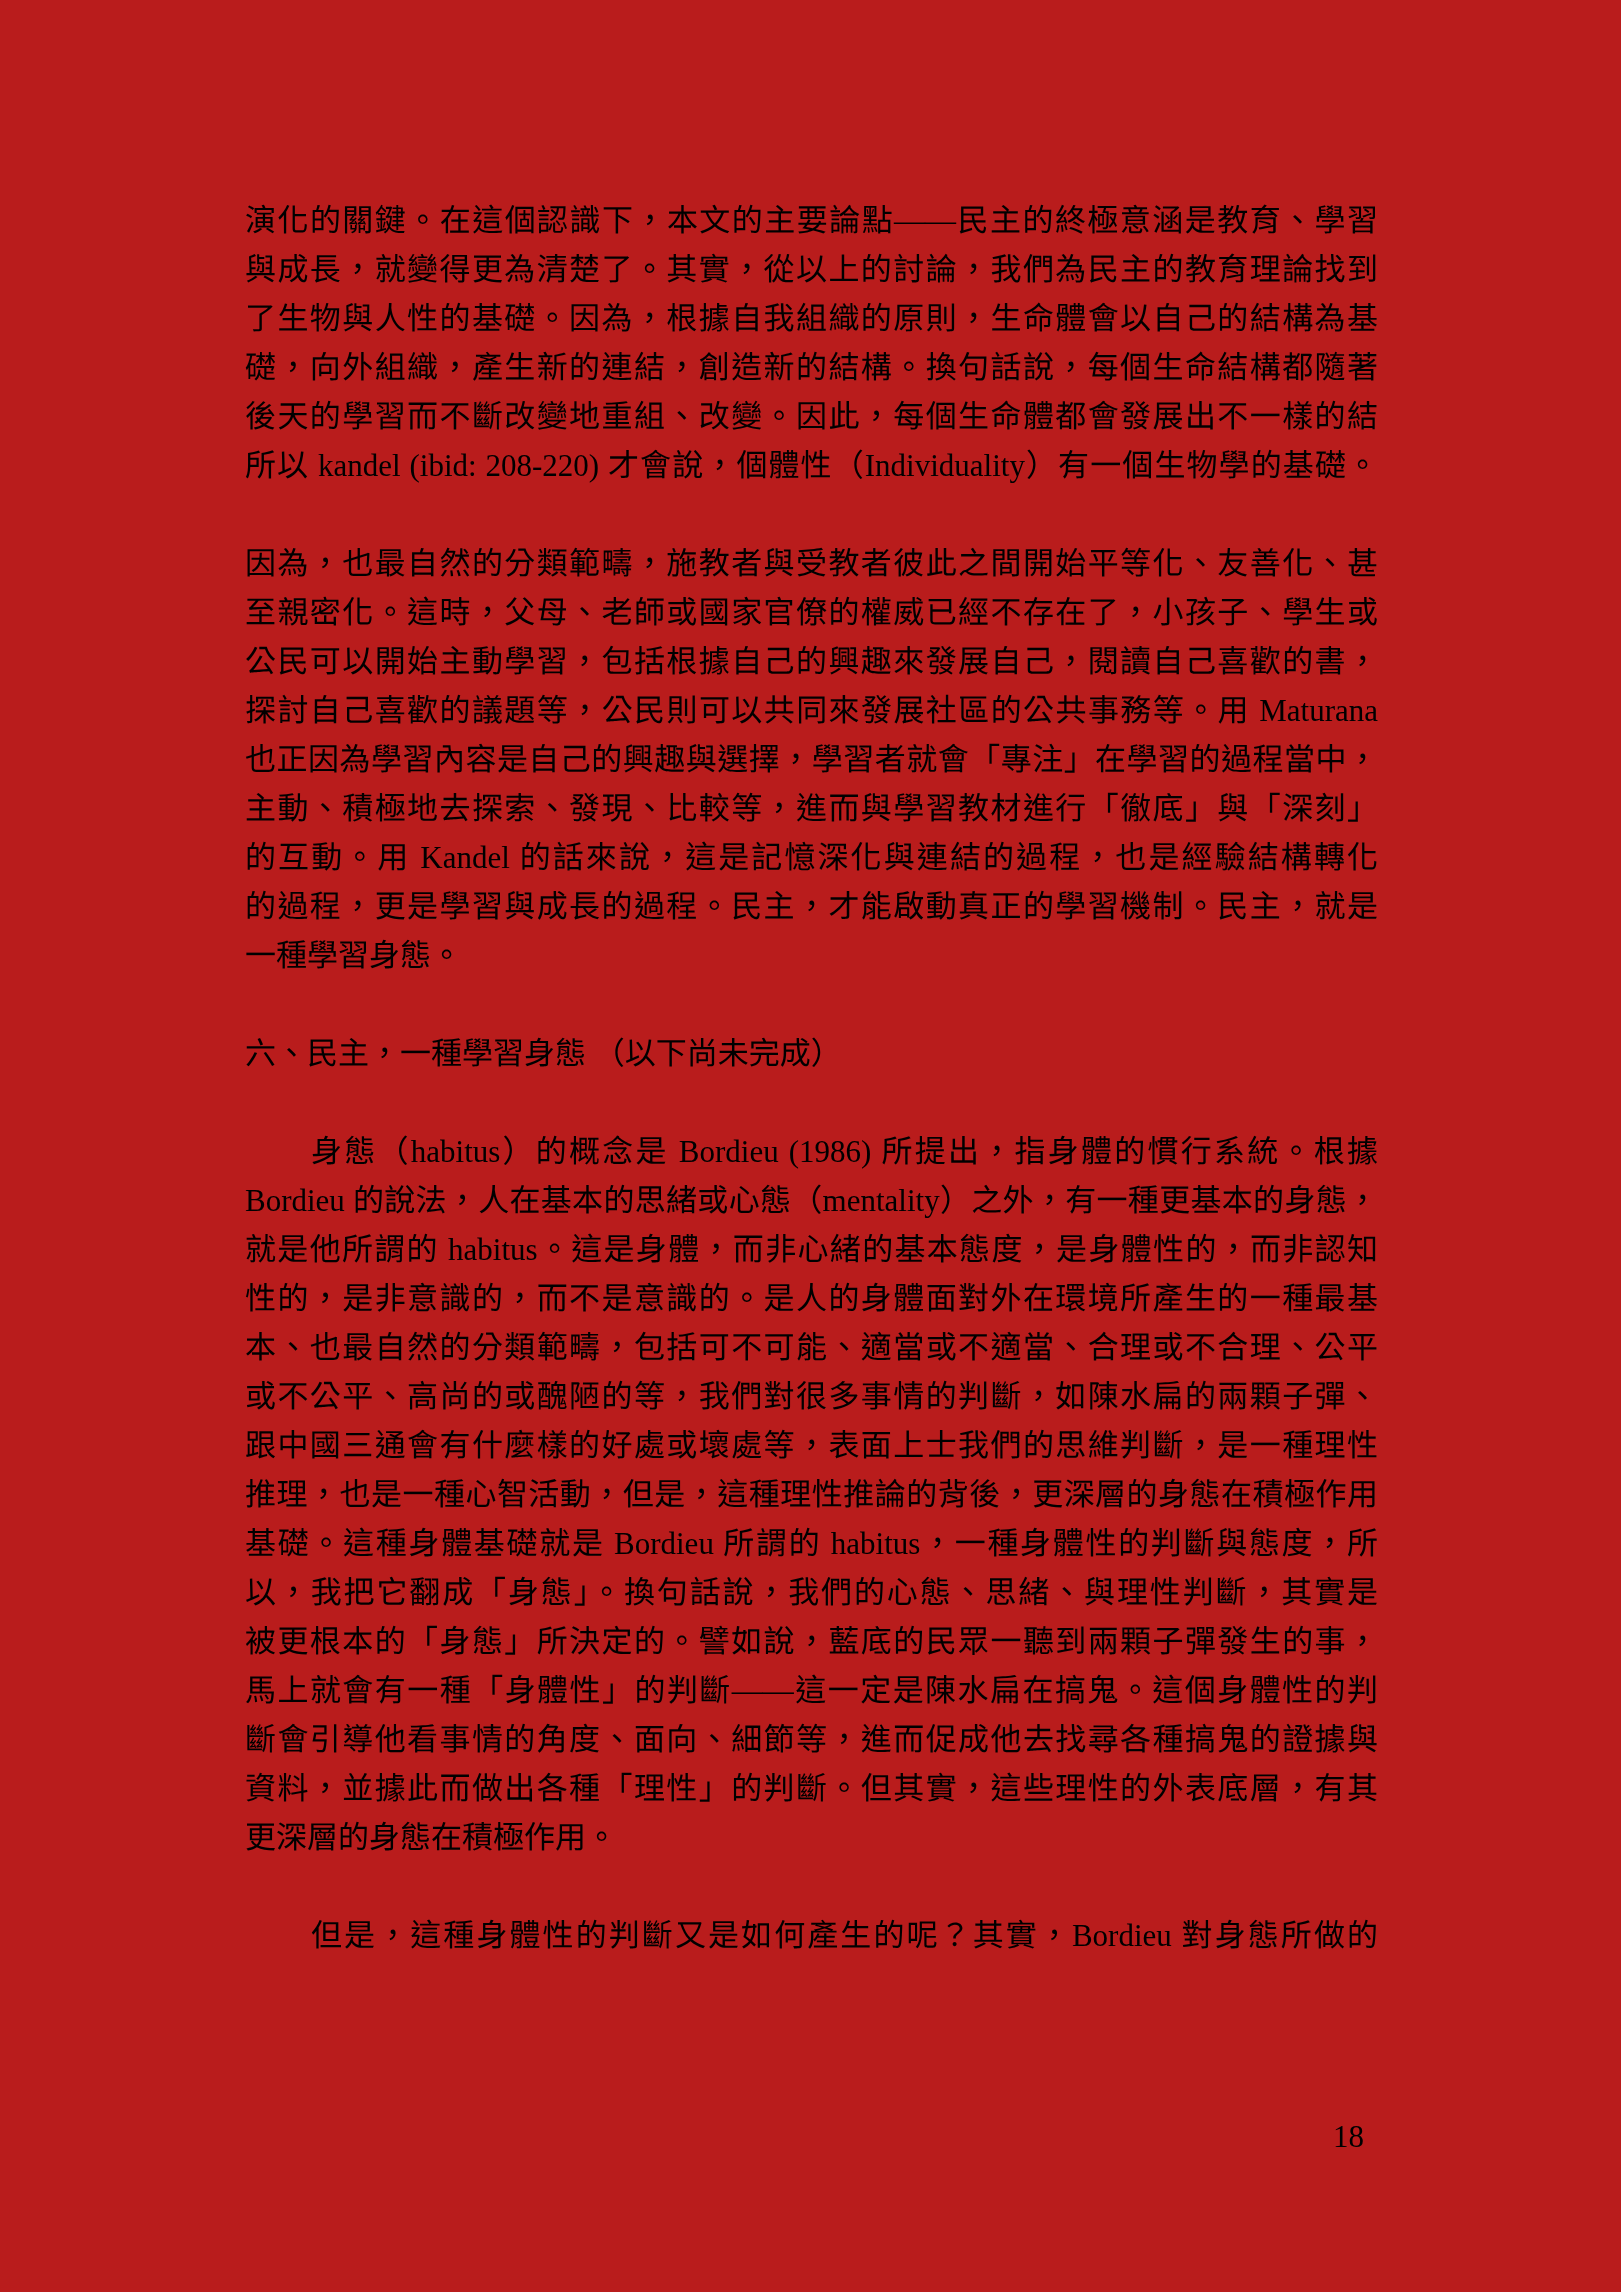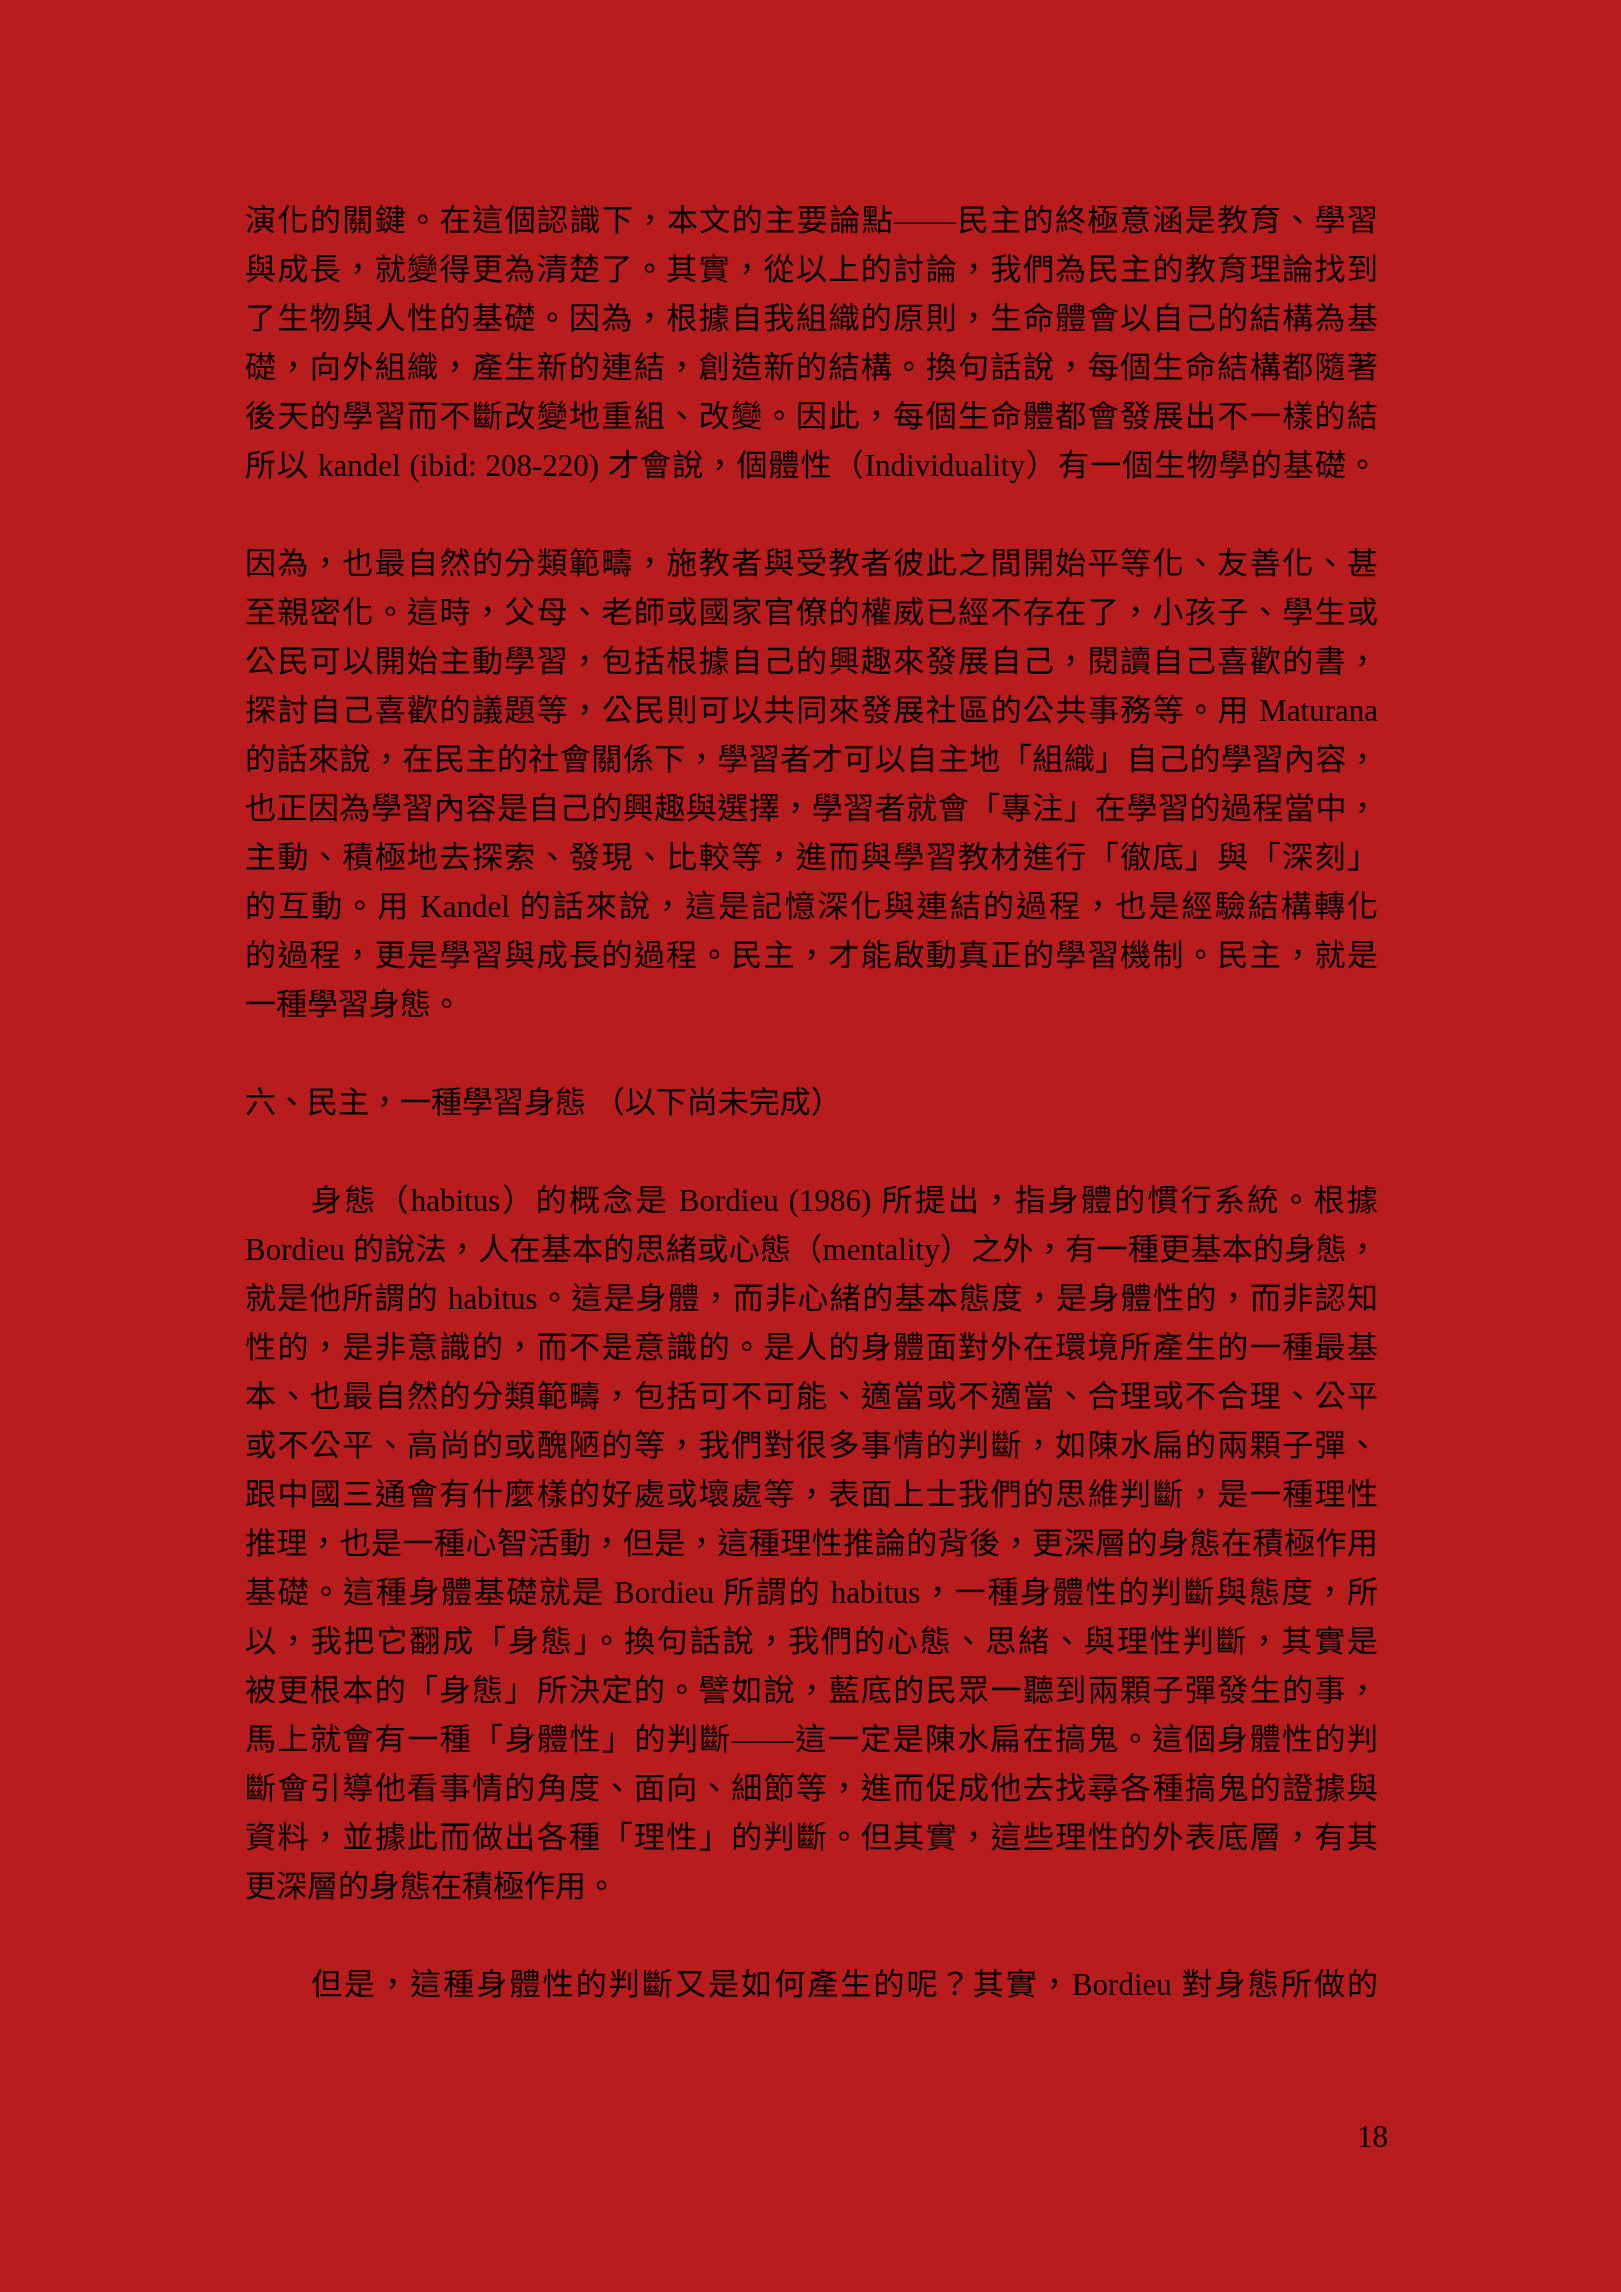--- a/index.html
+++ b/index.html
@@ -48,21 +48,21 @@
     text-align-last: left;
   }
   
   .line-indent { padding-left: 66px; }
   .heading .line {
     text-align: right;
     text-align-last: left;
   }
   .page-number {
     position: absolute;
-    left: 255px;
+    left: 231px;
     top: 2117px;
     width: 1133px;
     text-align: right;
     font-size: 31px;
     line-height: 39px;
   }
 </style>
 </head>
 <body>
 
@@ -75,21 +75,20 @@
         <div class="line">了生物與人性的基礎。因為，根據自我組織的原則，生命體會以自己的結構為基</div>
         <div class="line">礎，向外組織，產生新的連結，創造新的結構。換句話說，每個生命結構都隨著</div>
         <div class="line">後天的學習而不斷改變地重組、改變。因此，每個生命體都會發展出不一樣的結</div>
         <div class="line">所以 kandel (ibid: 208-220) 才會說，個體性（Individuality）有一個生物學的基礎。</div>
       </div>
       <div class="block paragraph">
         <div class="line">因為，也最自然的分類範疇，施教者與受教者彼此之間開始平等化、友善化、甚</div>
         <div class="line">至親密化。這時，父母、老師或國家官僚的權威已經不存在了，小孩子、學生或</div>
         <div class="line">公民可以開始主動學習，包括根據自己的興趣來發展自己，閱讀自己喜歡的書，</div>
         <div class="line">探討自己喜歡的議題等，公民則可以共同來發展社區的公共事務等。用 Maturana</div>
-        <div class="line">的話來說，在民主的社會關係下，學習者才可以自主地「組織」自己的學習內容，</div>
         <div class="line">也正因為學習內容是自己的興趣與選擇，學習者就會「專注」在學習的過程當中，</div>
         <div class="line">主動、積極地去探索、發現、比較等，進而與學習教材進行「徹底」與「深刻」</div>
         <div class="line">的互動。用 Kandel 的話來說，這是記憶深化與連結的過程，也是經驗結構轉化</div>
         <div class="line">的過程，更是學習與成長的過程。民主，才能啟動真正的學習機制。民主，就是</div>
         <div class="line line-flow">一種學習身態。</div>
       </div>
       <div class="block heading">
         <div class="line line-flow">六、民主，一種學習身態 （以下尚未完成）</div>
       </div>
       <div class="block paragraph">

